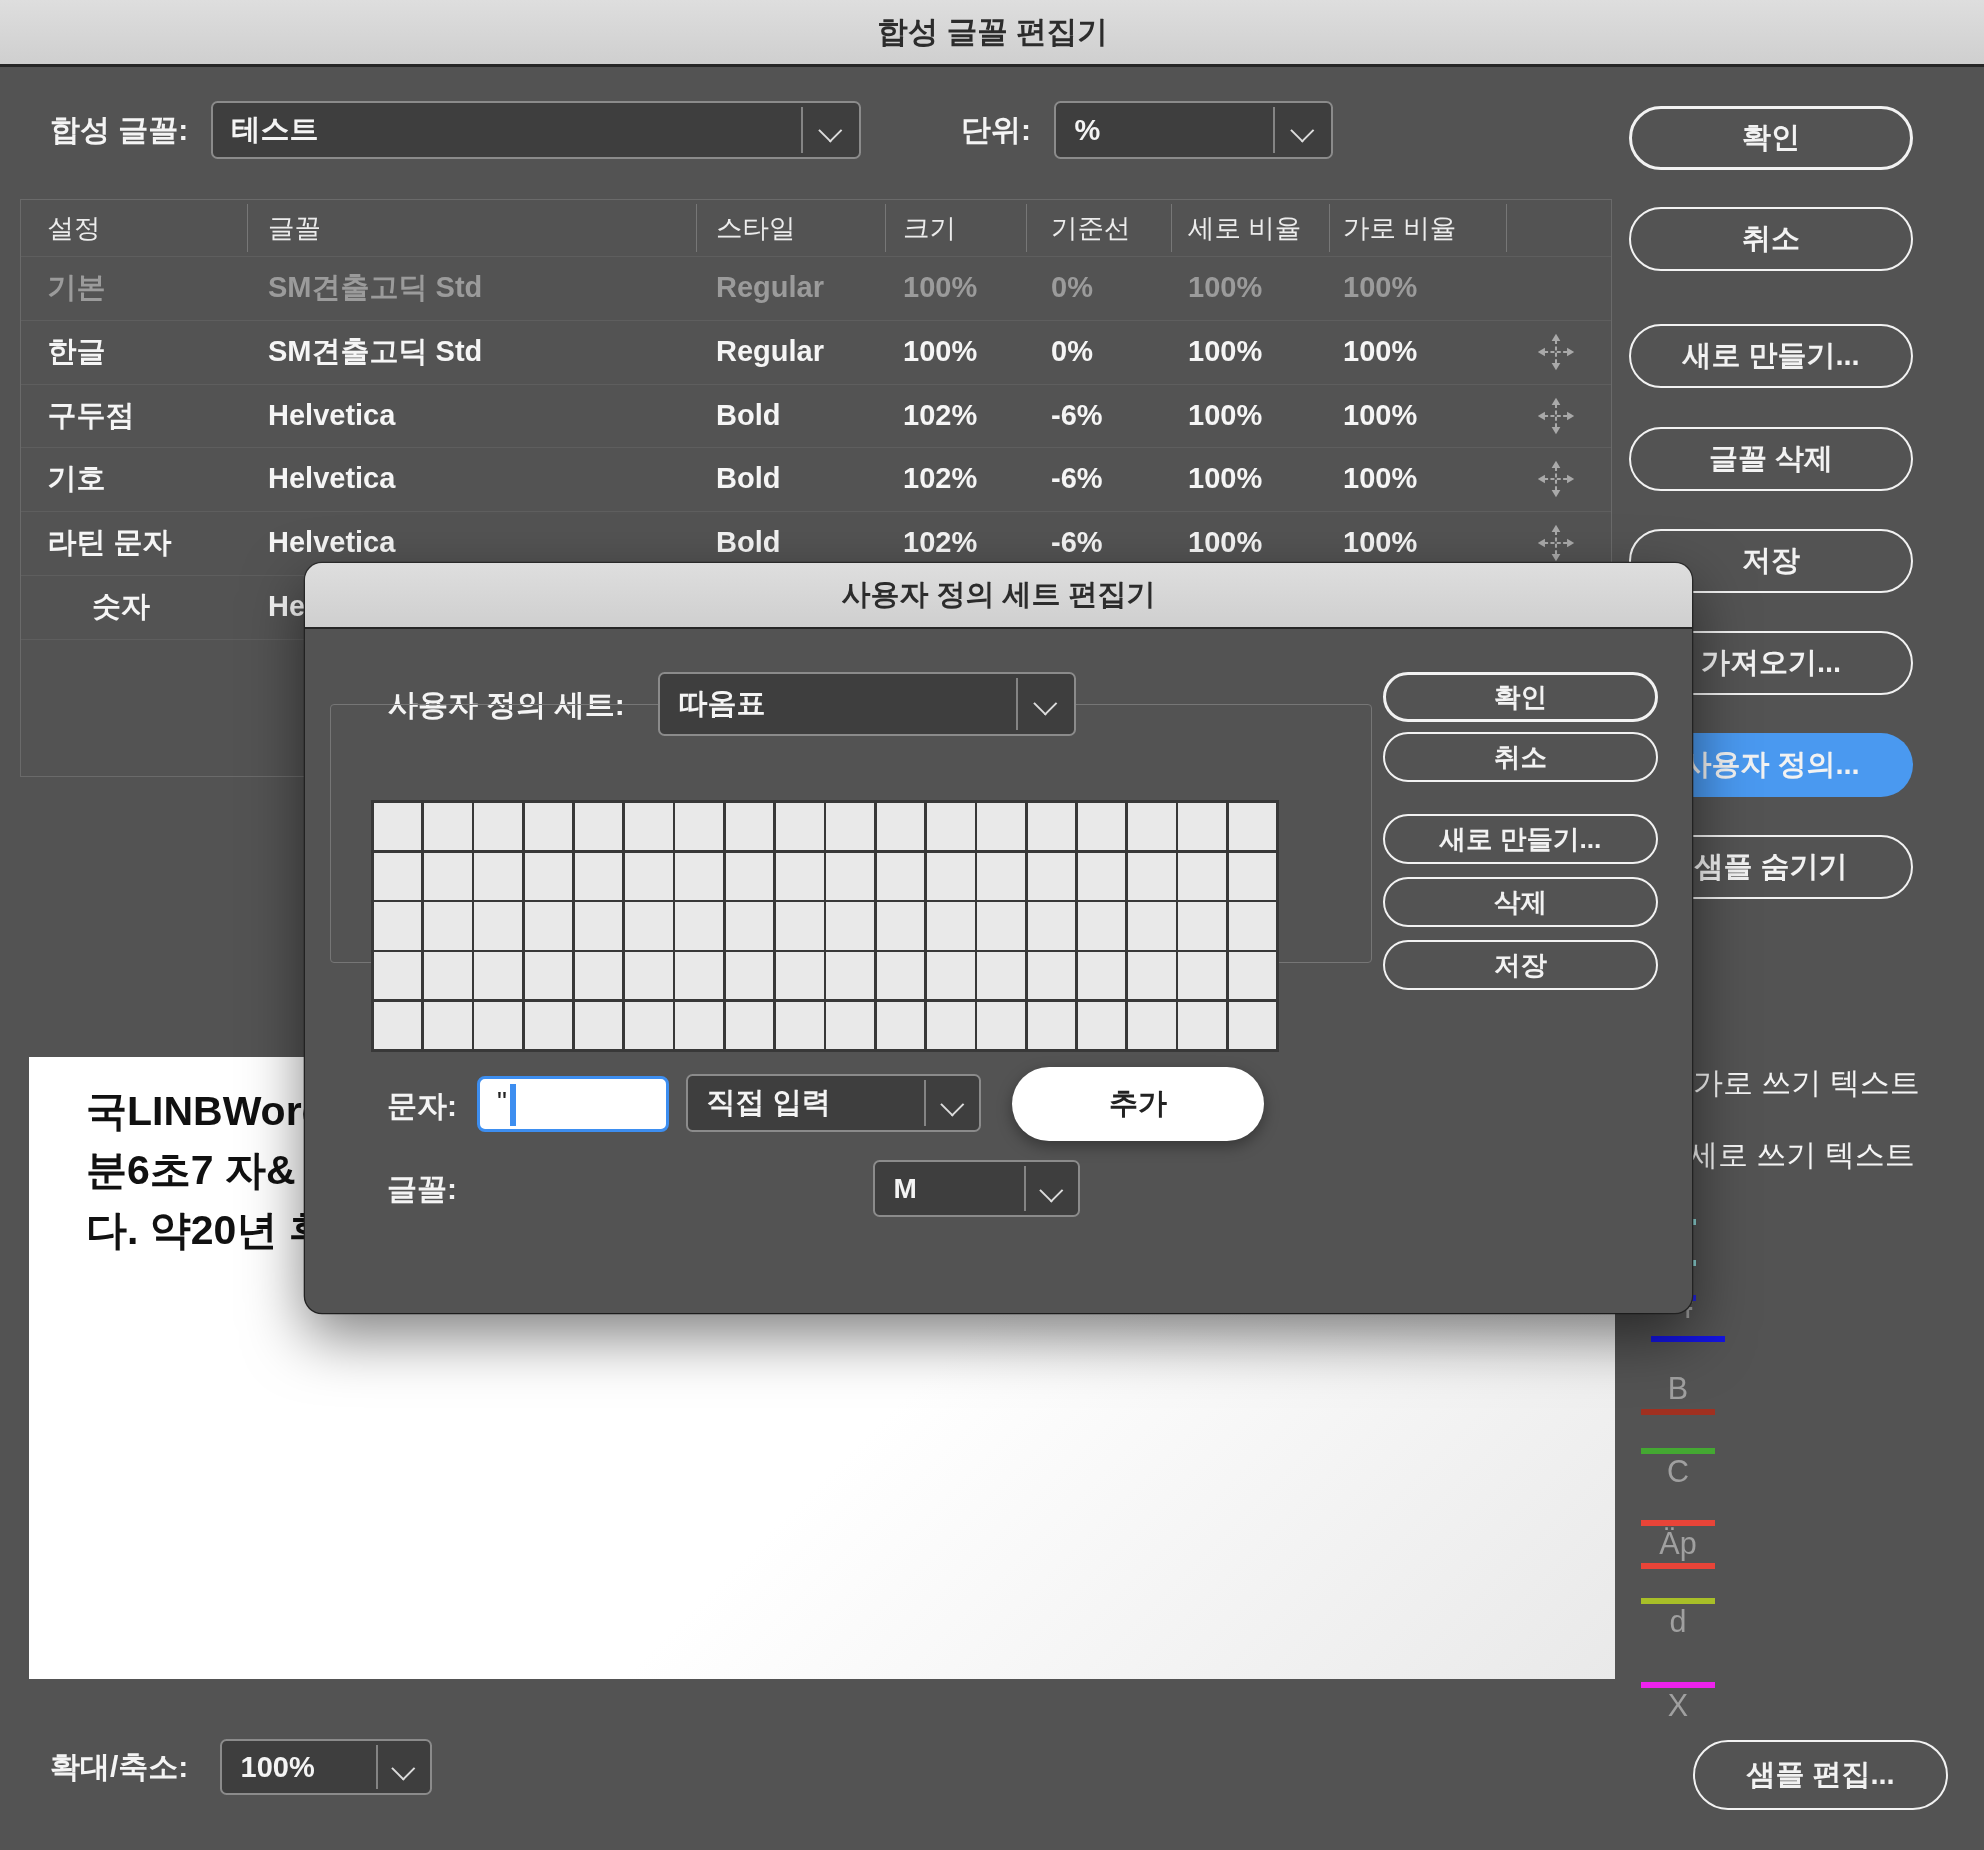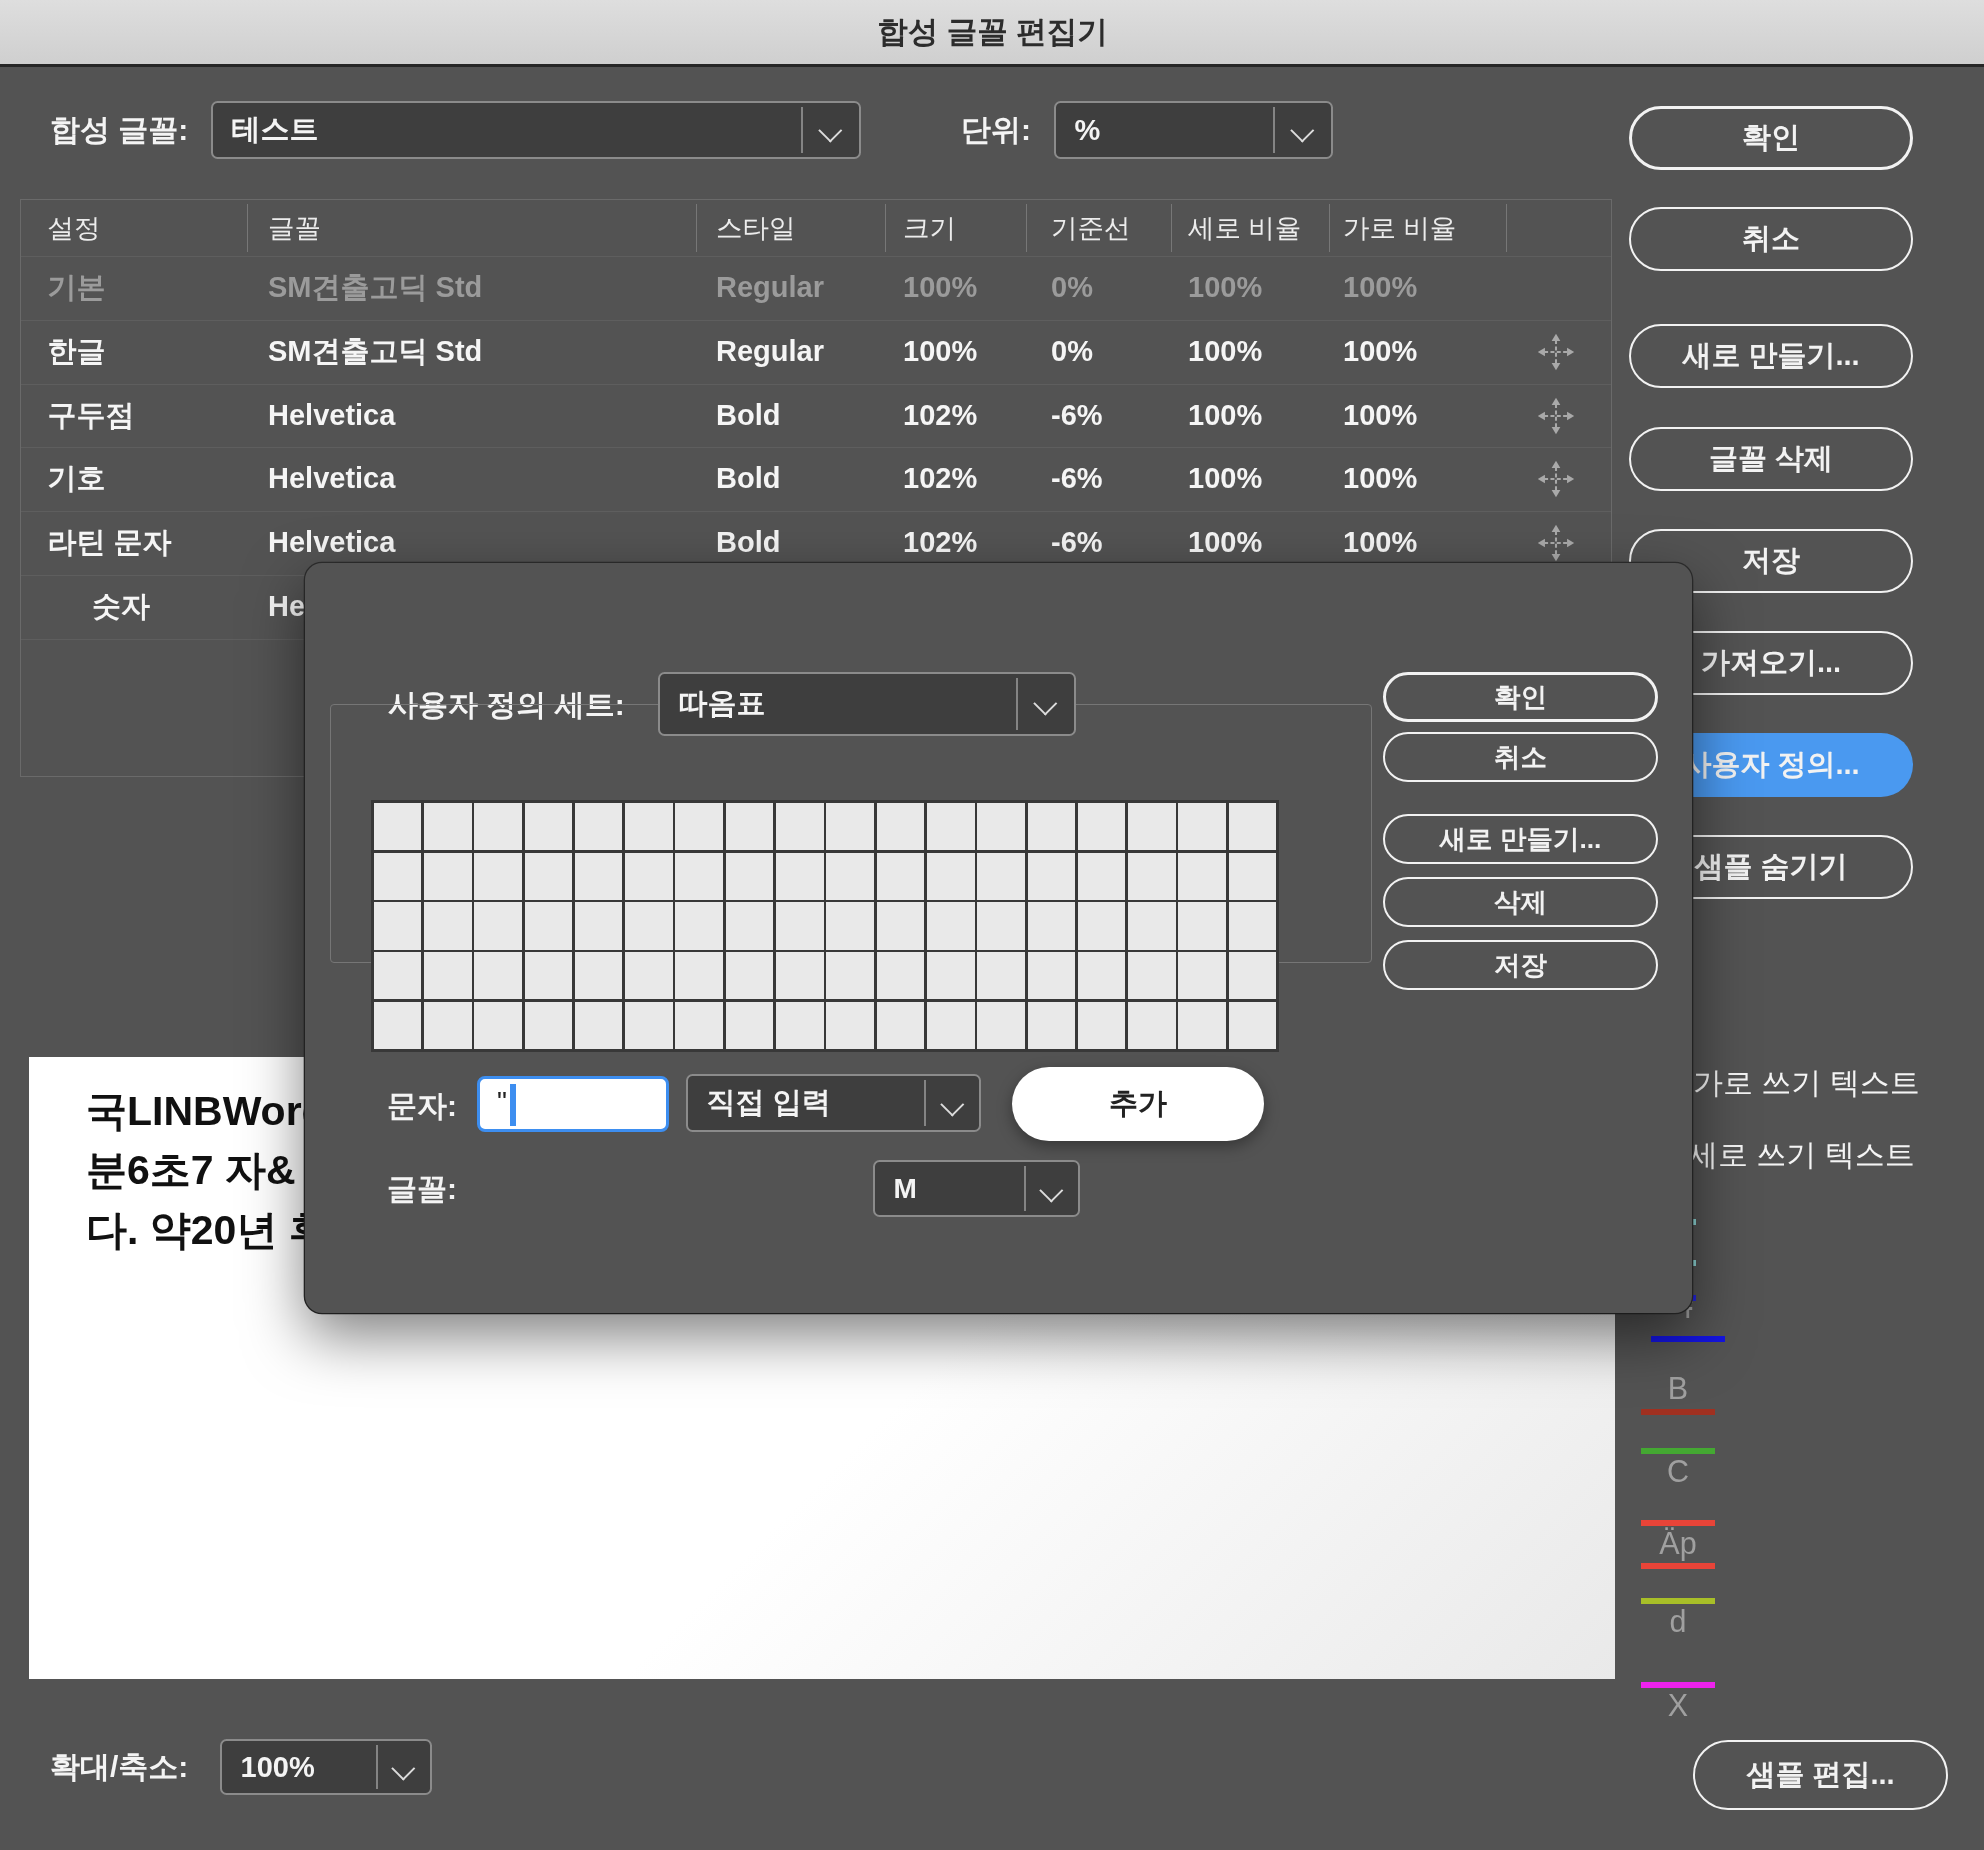--- a/index.html
+++ b/index.html
@@ -249,20 +249,23 @@
   <div class="abs sel" style="left:220px;top:1739px;width:212px;height:56px;">
     <span class="val">100%</span>
     <span class="divd" style="right:52px;"></span>
     <span class="chev" style="right:18.6px;top:18.6px;"></span>
   </div>
   <div class="abs pill" style="left:1693px;top:1740px;width:255px;height:70px;font-size:29px;">
     <span>샘플 편집...</span>
   </div>
 
   <div class="abs" id="custom-dialog">
+    <div class="abs lighttitle" id="custom-titlebar">
+      <span style="font-size:29px;">사용자 정의 세트 편집기</span>
+    </div>
 
     <div class="abs lbl" style="left:83px;top:109px;height:66px;">사용자 정의 세트:</div>
     <div class="abs groupbox" style="left:25px;top:141px;width:1040px;height:257px;"></div>
     <div class="abs sel" style="left:353px;top:109px;width:418px;height:64px;background:#3e3e3e;">
       <span class="val">따옴표</span>
       <span class="divd" style="right:56px;"></span>
       <span class="chev" style="right:20px;top:21px;"></span>
     </div>
 
     <div class="abs" id="charset-grid" style="left:66px;top:237px;width:908px;height:252px;">

